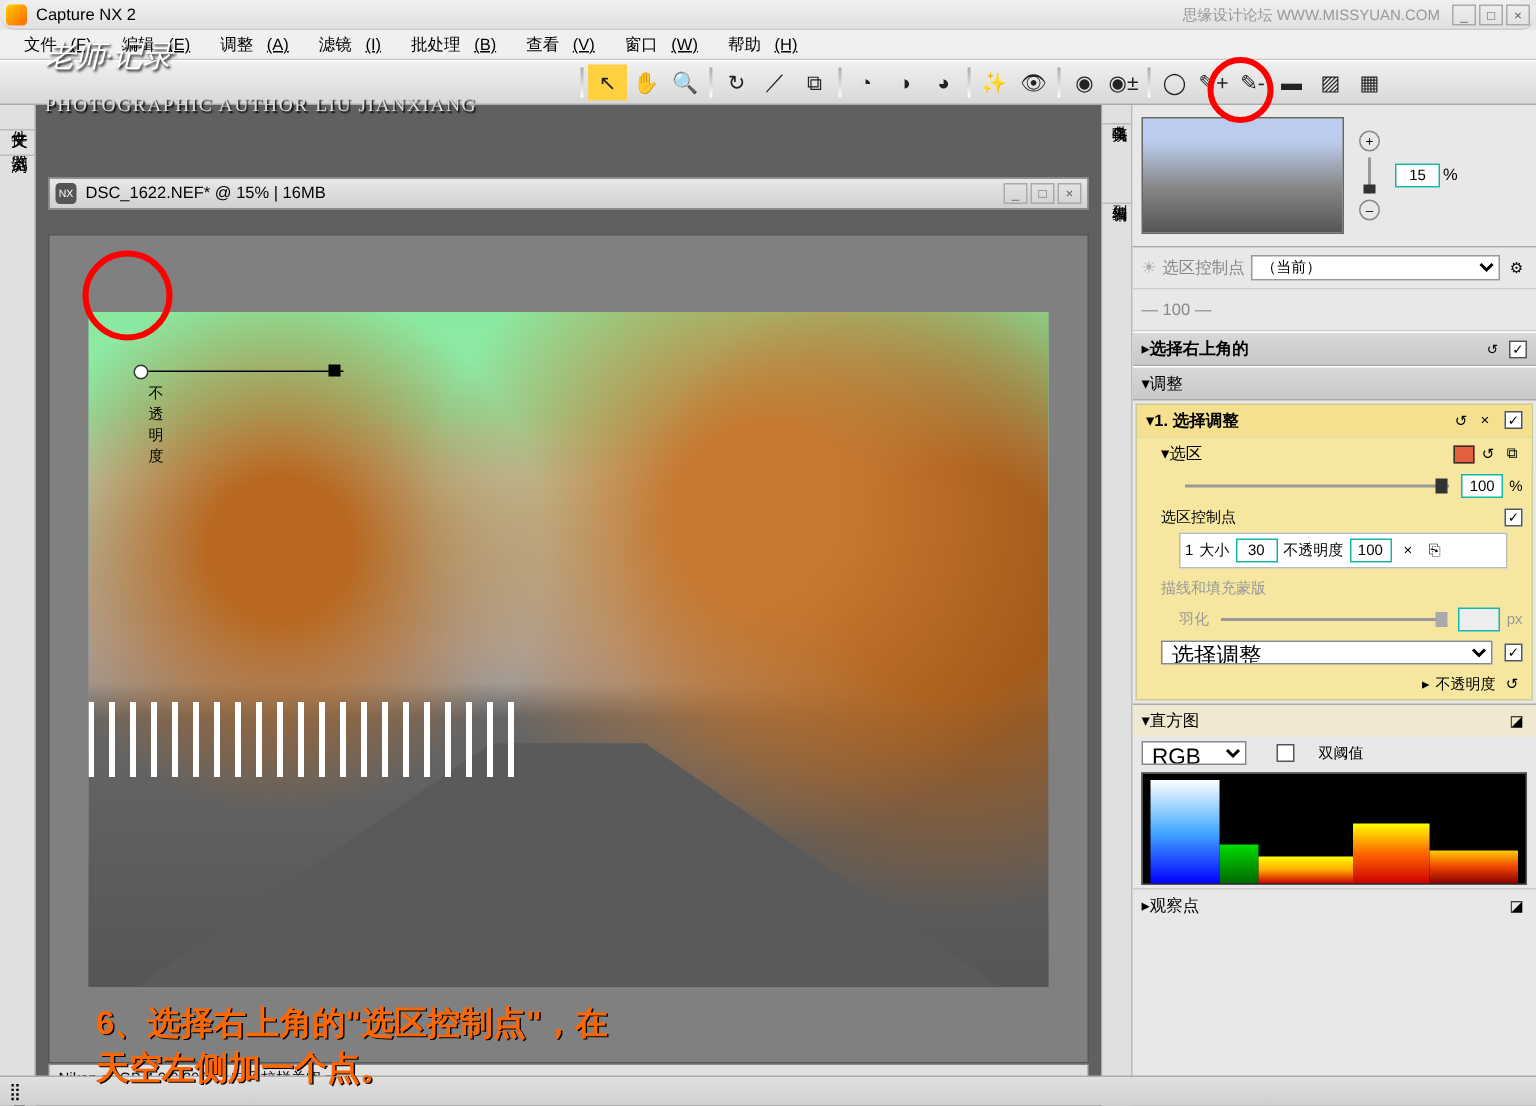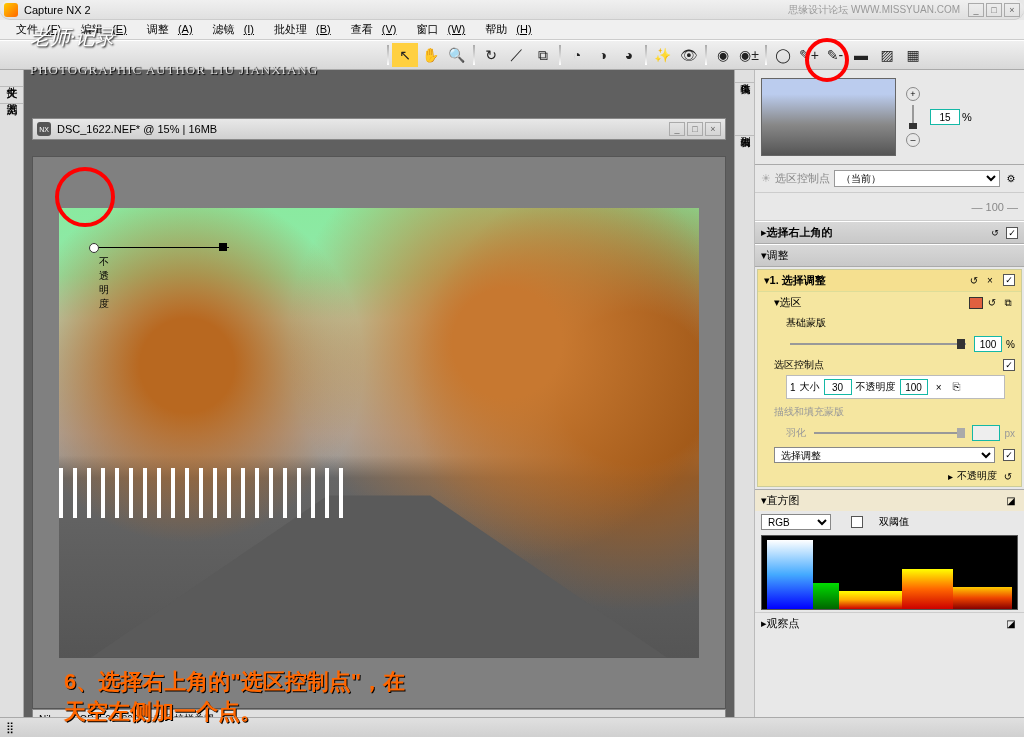--- a/index.html
+++ b/index.html
@@ -67,21 +67,21 @@
 .adj-hdr { padding: 3px 6px; display:flex; align-items:center; background:#f5e090; border-bottom:1px solid #dd9; }
 .sub-hdr { padding: 3px 6px 3px 16px; display:flex; align-items:center; background:#f5e6a0; }
 .sub-row { padding: 3px 6px 3px 28px; display:flex; align-items:center; gap:4px; font-size:10px; }
 .slider-track { flex:1; height:2px; background:#999; position:relative; margin: 0 4px; }
 .slider-thumb { position:absolute; top:-4px; width:8px; height:10px; background:#333; }
 .num-input { width:28px; height:16px; border:1px solid #14b8a6; text-align:center; font-size:10px; }
 .icon-sm { width:14px; height:14px; display:inline-flex; align-items:center; justify-content:center; font-size:10px; }
 .sub-hdr .right-icons, .sub-row .right-icons { margin-left:auto; display:flex; gap:2px; align-items:center; }
 .color-sw { width:14px; height:12px; background:#e06040; border:1px solid #333; }
 .disabled { color:#999; }
-.combo-inline { background:#fff; border:1px solid #888; height:16px; padding: 0 2px; font-size:10px; }
+.combo-inline { background:#fff; border:1px solid #888; height:16px; padding: 0 2px; font-size:15px; }
 .new-step { margin:6px; padding:3px 10px; background:linear-gradient(#f8f8f8,#ddd); border:1px solid #888; display:inline-block; }
 .histo-sec { border-top:1px solid #aaa; }
 .histo-hdr { padding:3px 6px; background:#f0e8d0; display:flex; align-items:center; }
 .histo-ctrl { padding:3px 6px; display:flex; align-items:center; gap:16px; font-size:10px; }
 .histogram { margin: 2px 6px; height: 75px; background:#000; border:1px solid #555; position:relative; overflow:hidden; }
 .hist-bars { position:absolute; bottom:0; left:0; right:0; height:100%; }
 .hb { position:absolute; bottom:0; }
 .watch-sec { padding:3px 6px; background:#e8e8e8; display:flex; align-items:center; border-top:1px solid #ccc; }
 .bottom-bar { position:absolute; bottom:0; left:0; right:0; height:20px; background:linear-gradient(#e0e0e0,#d0d0d0); border-top:1px solid #aaa; display:flex; align-items:center; padding:0 6px; }
 </style>
@@ -207,21 +207,21 @@
         </div>
       </div>
 
       <div class="edit-list">
         <div class="hist-row">
           <span style="color:#aaa">☀</span>
           <span style="color:#888">选区控制点</span>
           <select class="combo"><option>（当前）</option></select>
           <span class="icon-sm">⚙</span>
         </div>
-        <div class="hist-row" style="justify-content:flex-end;color:#888">
+        <div class="hist-row" style="justify-content:flex-start;color:#888">
           <span>— 100 —</span>
         </div>
 
         <div class="section-hdr">
           <span>▸</span>
           <b>选择右上角的</b>
           <span class="reset">↺</span>
           <span class="chk">✓</span>
         </div>
 
@@ -245,23 +245,20 @@
             <span>▾</span>
             <span>选区</span>
             <div class="right-icons">
               <span class="color-sw"></span>
               <span class="icon-sm">↺</span>
               <span class="icon-sm">⧉</span>
             </div>
           </div>
 
           <div class="sub-row">
-            <span>基础蒙版</span>
-          </div>
-          <div class="sub-row">
             <div class="slider-track">
                 <div class="slider-thumb" style="left:95%"></div>
               </div>
             <input class="num-input" value="100" style="">
             <span>%</span>
           </div>
 
           <div class="sub-row" style="padding-left:16px">
             <span>选区控制点</span>
             <div class="right-icons">

